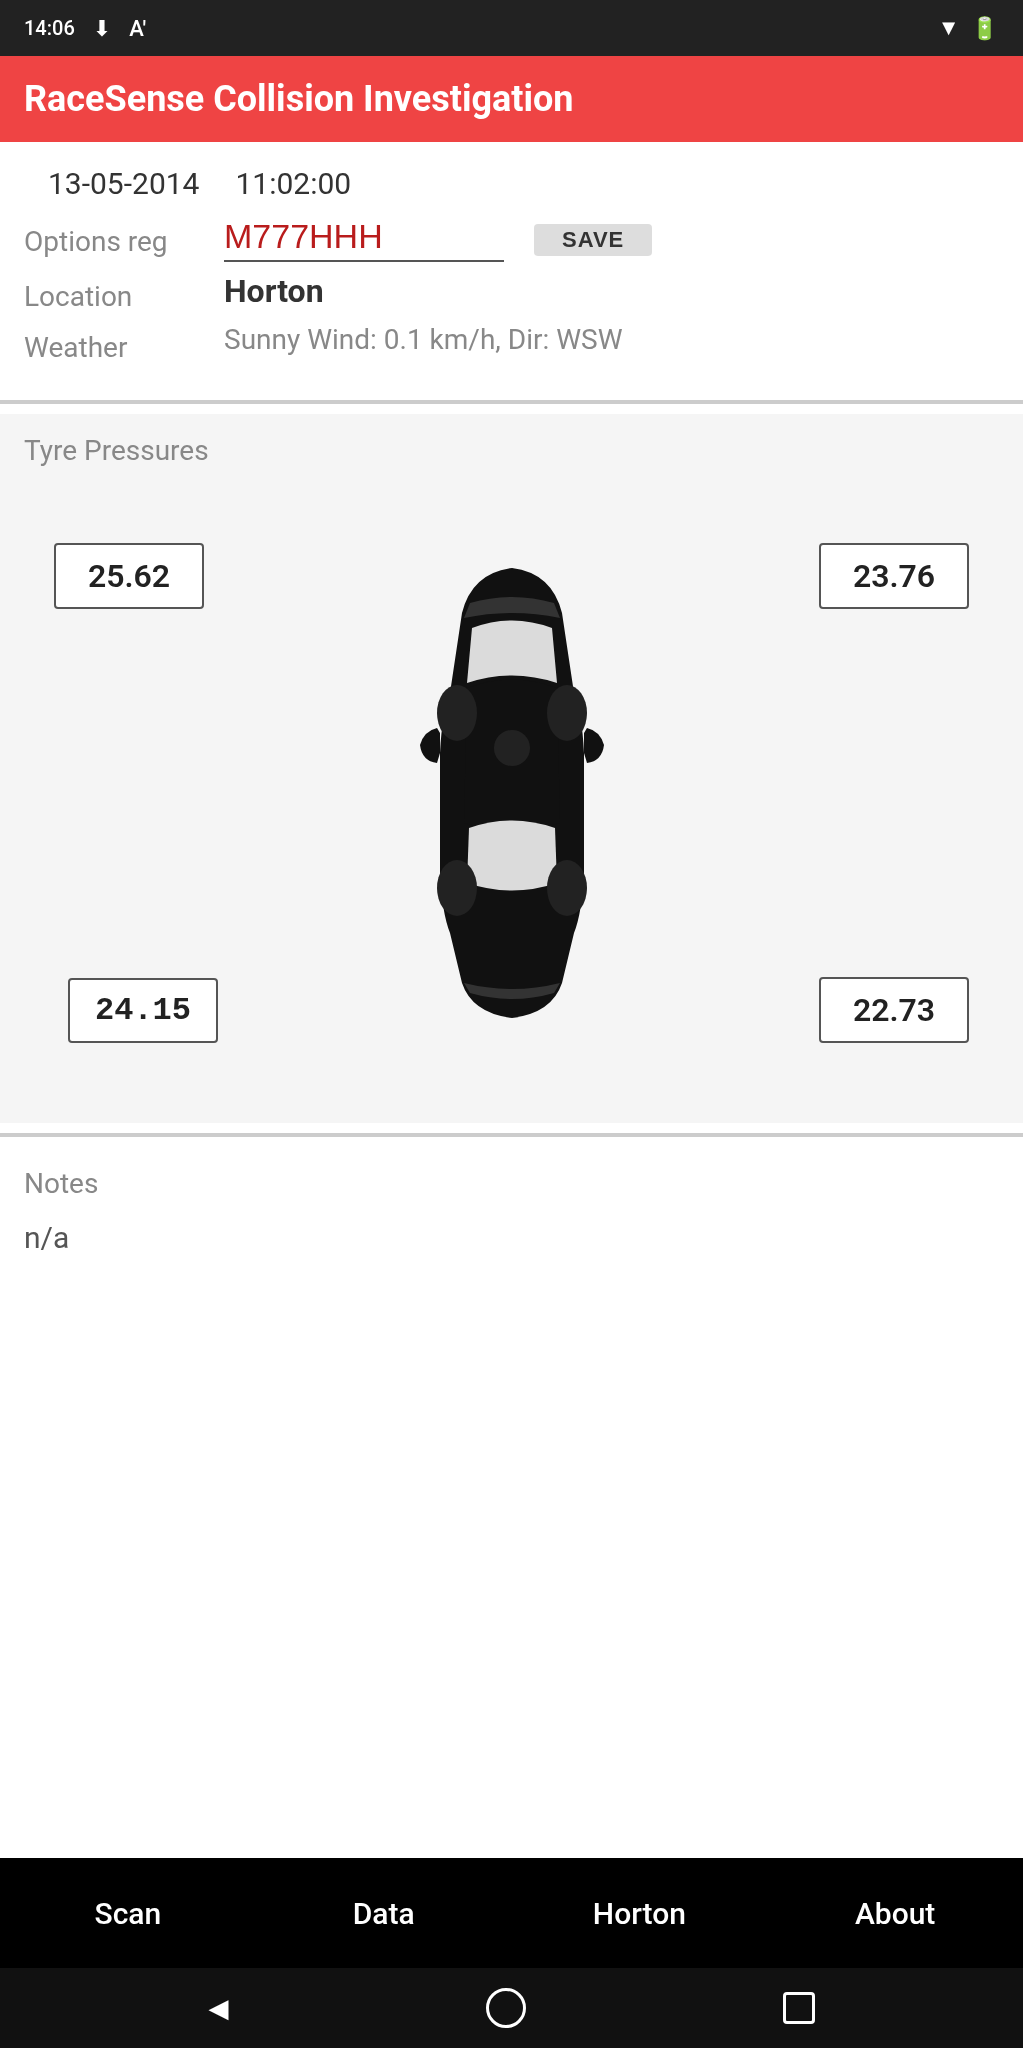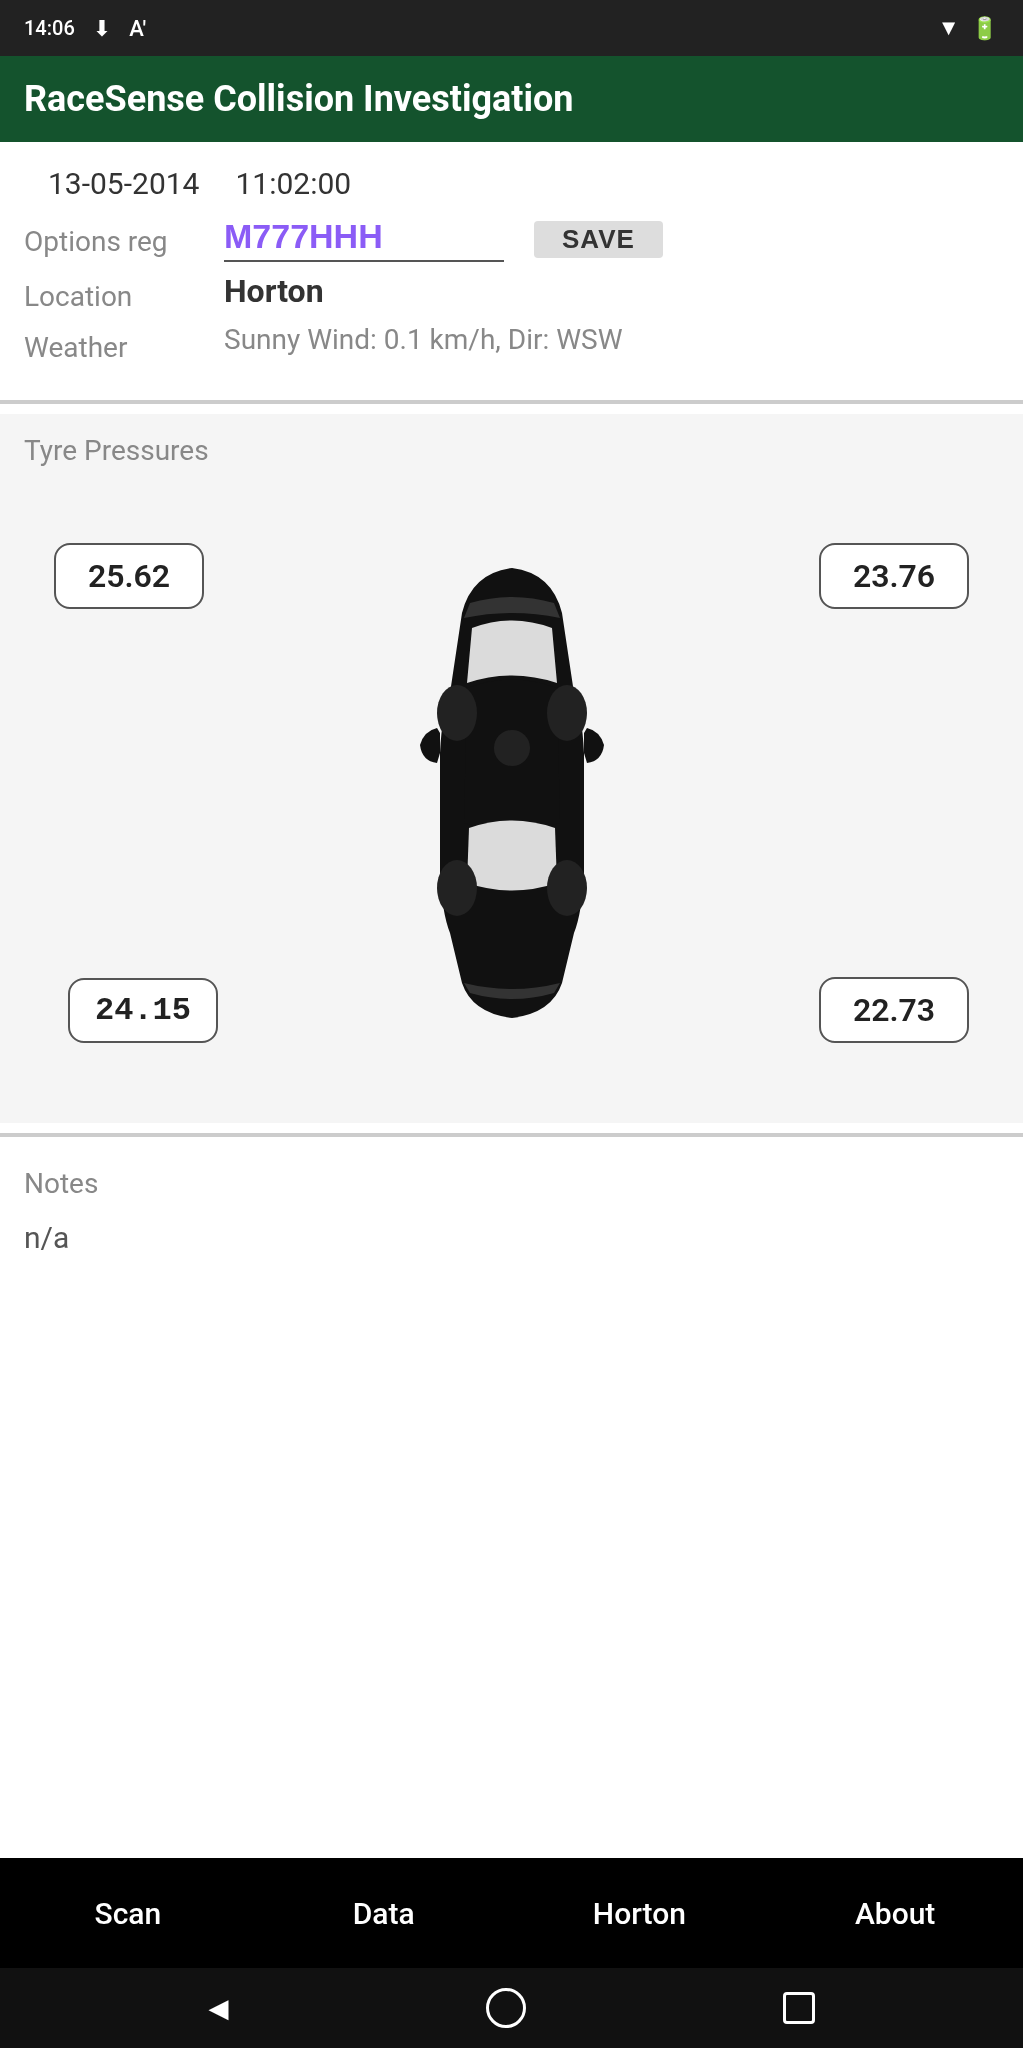--- a/index.html
+++ b/index.html
@@ -38,21 +38,21 @@
       gap: 12px;
     }
     .status-time { font-size: 20px; font-weight: 500; }
     .wifi-icon, .battery-icon, .download-icon, .font-icon {
       font-size: 22px;
       color: #fff;
     }
 
     
     .app-header {
-      background: #14532d;
+      background: #ef4444;
       color: #fff;
       padding: 22px 24px;
       font-size: 36px;
       font-weight: 700;
     }
 
     
     .content {
       flex: 1;
       background: #fff;
@@ -84,34 +84,34 @@
       padding-top: 8px;
     }
     .vehicle-reg-container {
       display: flex;
       align-items: center;
       gap: 30px;
       flex: 1;
     }
     .vehicle-reg-input {
       font-size: 34px;
-      font-weight: 700;
-      color: #8b5cf6;
+      font-weight: 400;
+      color: #b91c1c;
       border: none;
       border-bottom: 2px solid #555;
       background: transparent;
       outline: none;
       width: 280px;
       padding-bottom: 4px;
     }
     .save-button {
       background: #ddd;
       border: none;
       padding: 3px 28px;
-      font-size: 26px;
+      font-size: 22px;
       font-weight: 600;
       color: #333;
       cursor: pointer;
       border-radius: 4px;
       letter-spacing: 1px;
     }
     .location-value {
       font-size: 32px;
       font-weight: 700;
       color: #333;
@@ -144,21 +144,21 @@
       width: 100%;
       height: 620px;
       display: flex;
       align-items: center;
       justify-content: center;
     }
 
     .tyre-value-box {
       position: absolute;
       border: 2px solid #555;
-      border-radius: 16px;
+      border-radius: 4px;
       padding: 12px 24px;
       font-size: 32px;
       font-weight: 600;
       color: #222;
       background: #fff;
       min-width: 150px;
       text-align: center;
     }
     .tyre-fl { top: 60px; left: 30px; }
     .tyre-fr { top: 60px; right: 30px; }

